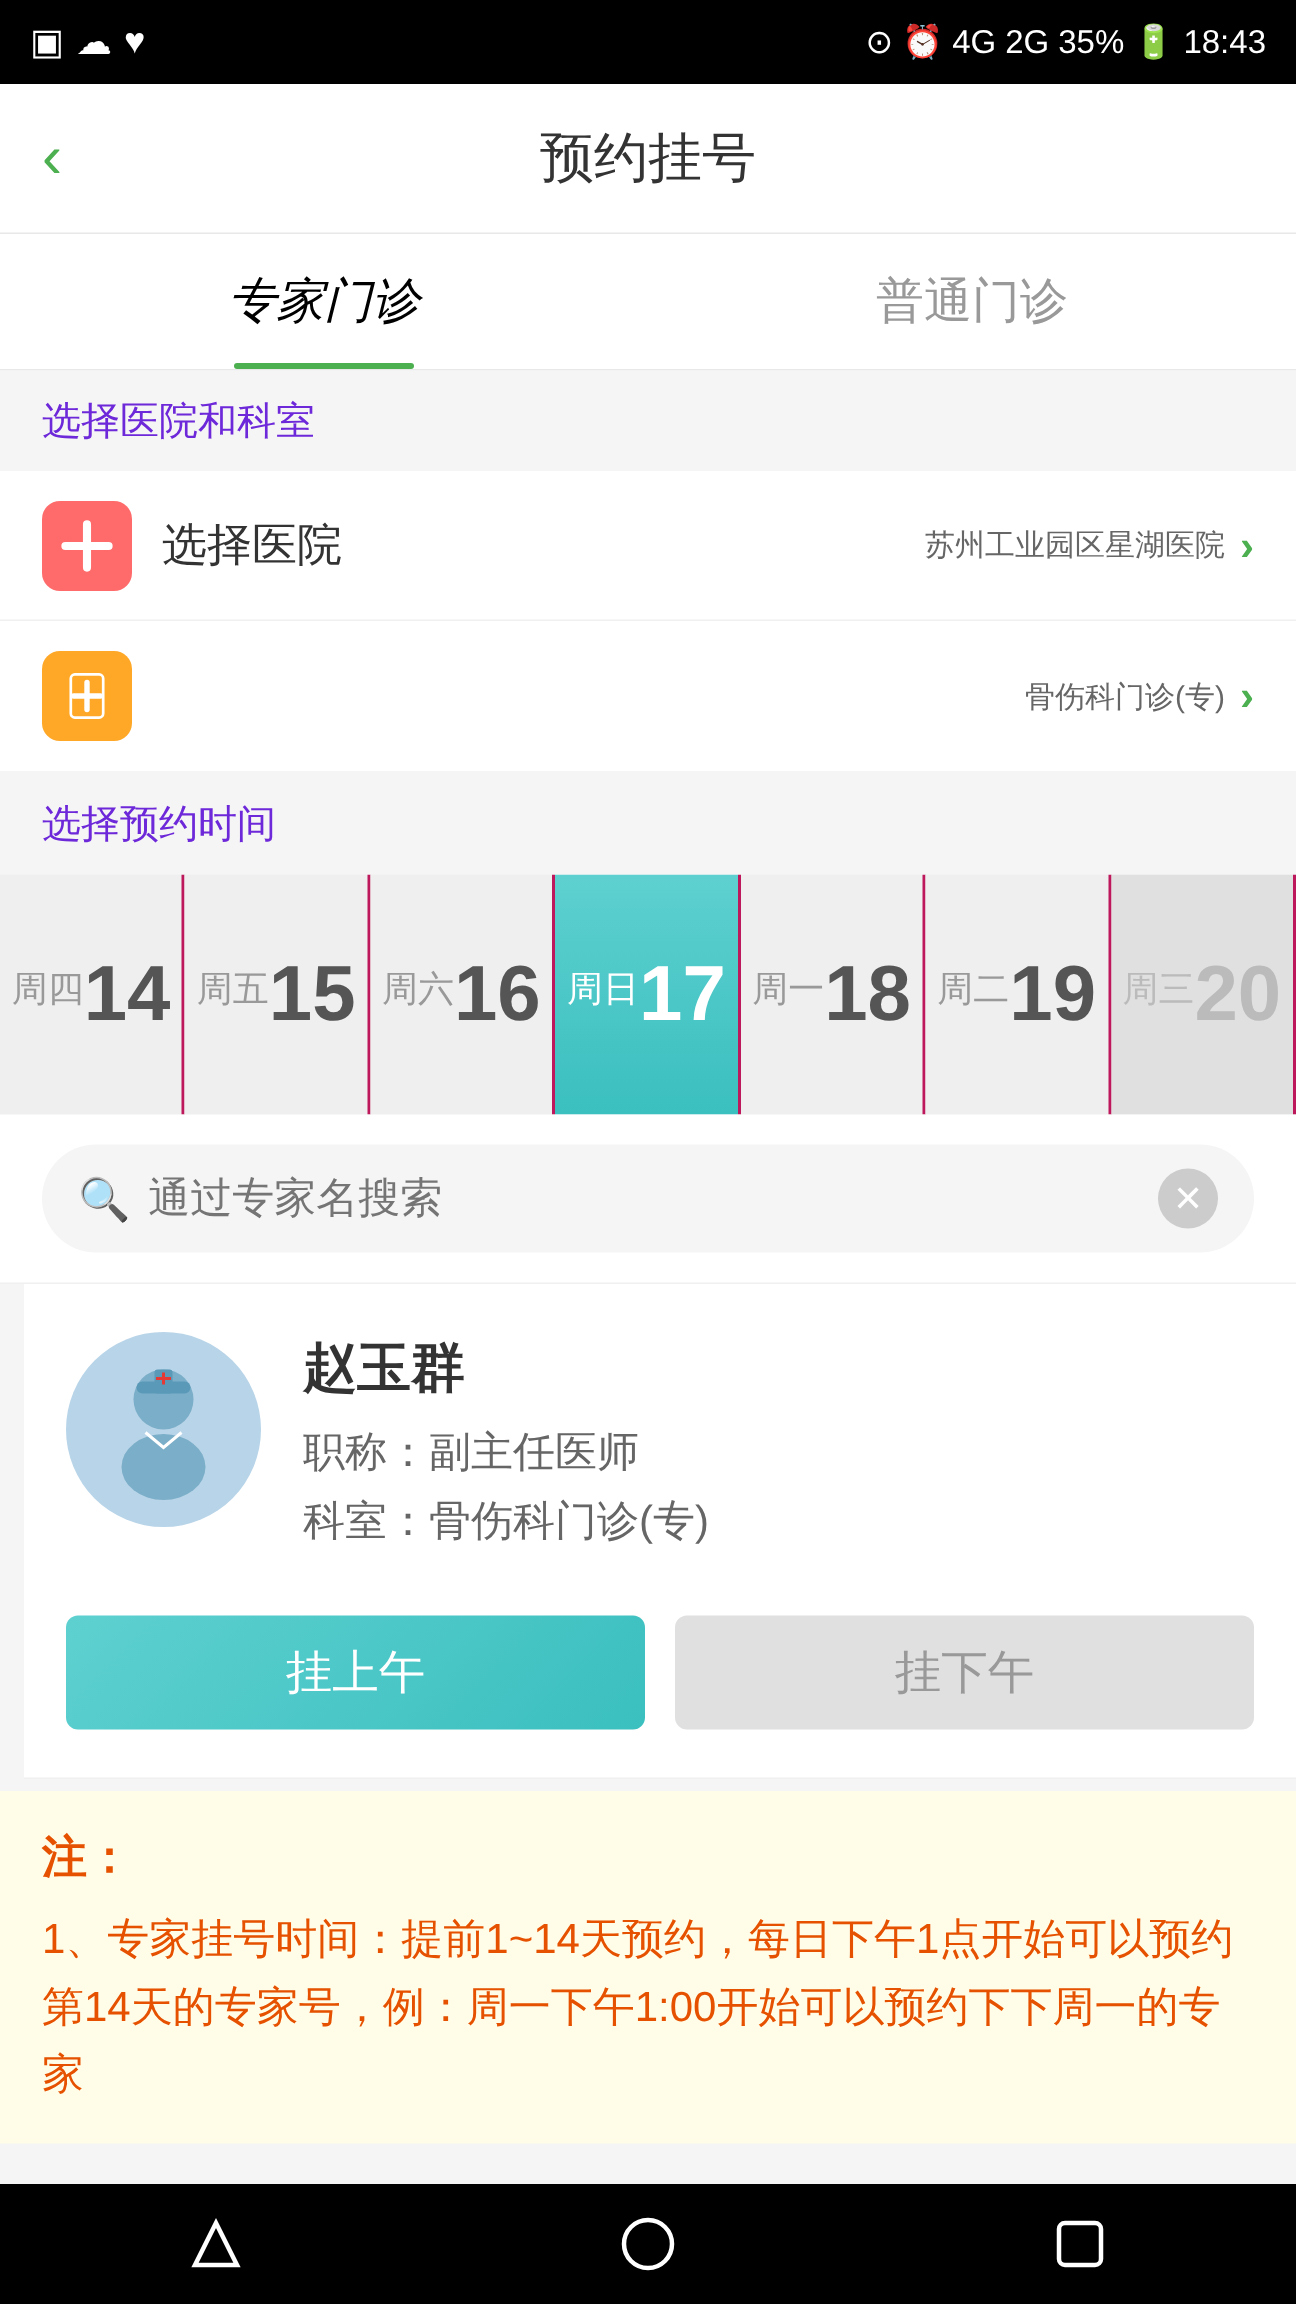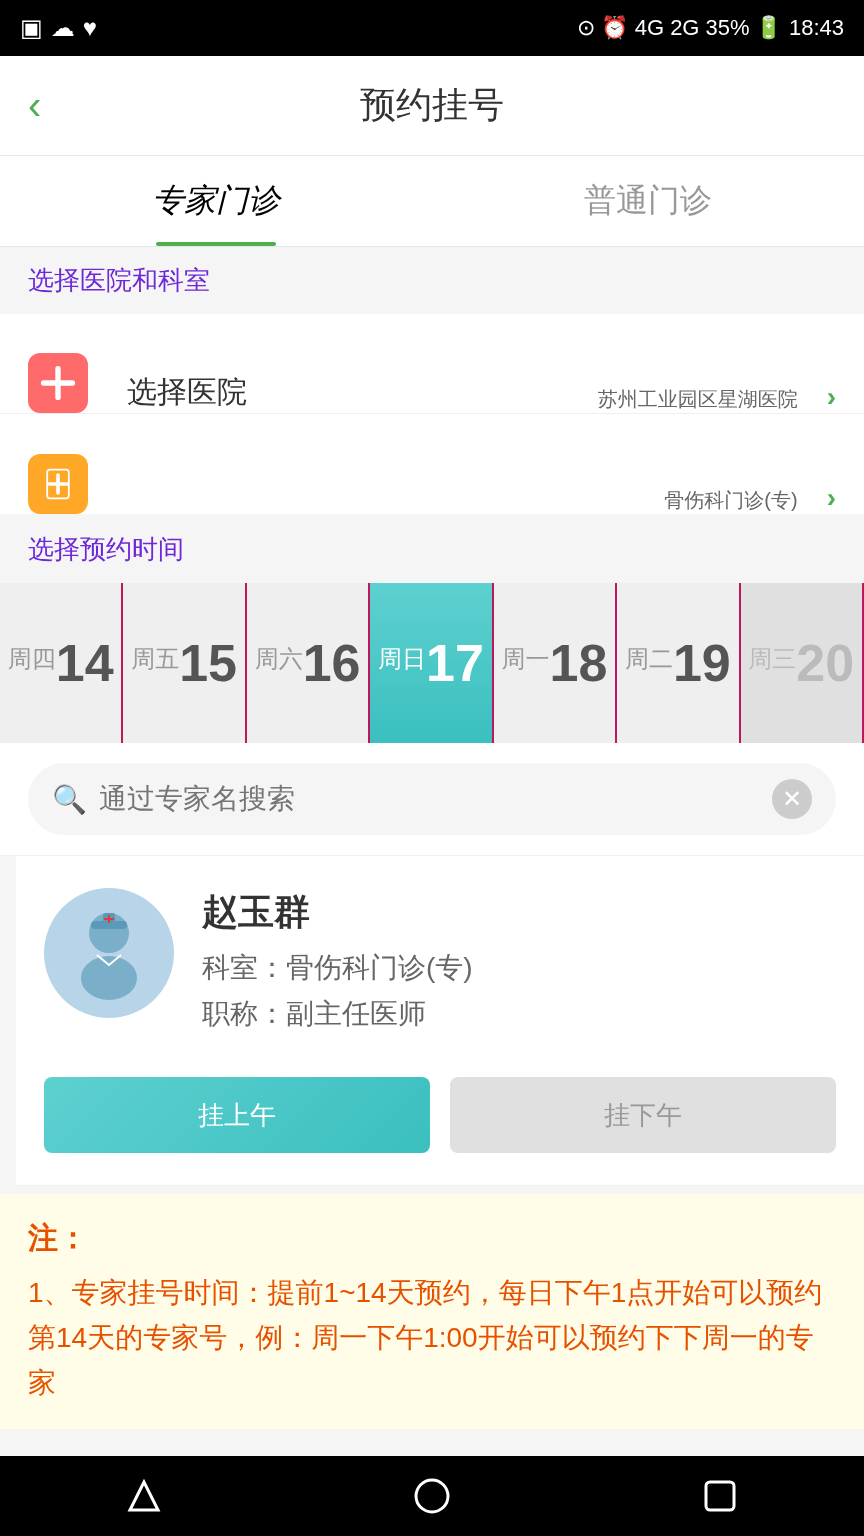--- a/index.html
+++ b/index.html
@@ -105,26 +105,25 @@
       color: #6d28d9;
     }
 
     
     .select-section {
       background: #fff;
       margin-bottom: 2px;
     }
     .select-row {
       display: flex;
-      align-items: flex-end;
+      align-items: center;
       padding: 0 28px;
       height: 100px;
       border-bottom: 1px solid #f0f0f0;
       cursor: pointer;
-      gap: 19px;
     }
     .select-row:last-child {
       border-bottom: none;
     }
     .select-icon {
       width: 60px;
       height: 60px;
       margin-right: 20px;
       display: flex;
       align-items: center;
@@ -295,21 +294,21 @@
       gap: 20px;
       margin-top: 8px;
     }
     .action-btn {
       flex: 1;
       height: 76px;
       border-radius: 8px;
       display: flex;
       align-items: center;
       justify-content: center;
-      font-size: 26px;
+      font-size: 31px;
       cursor: pointer;
       border: none;
     }
     .action-btn.morning {
       background: linear-gradient(135deg, #5ed0d0, #3bbfbf);
       color: white;
     }
     .action-btn.afternoon {
       background: #e0e0e0;
       color: #999;
@@ -484,24 +483,24 @@
 
         <ellipse cx="50" cy="75" rx="28" ry="22" fill="#7baec8"></ellipse>
 
         <path d="M38 52 L50 62 L62 52" stroke="white" stroke-width="2" fill="none"></path>
       </svg>
     </div>
 
     <div class="doctor-details">
       <div class="doctor-name">赵玉群</div>
       <div class="doctor-meta">
-        <span>科室：</span><span>骨伤科门诊(专)</span>
+        <span>职称：</span><span>副主任医师</span>
       </div>
       <div class="doctor-meta">
-        <span>职称：</span><span>副主任医师</span>
+        <span>科室：</span><span>骨伤科门诊(专)</span>
       </div>
     </div>
   </div>
 
   <div class="doctor-actions">
     <button class="action-btn morning">挂上午</button>
     <button class="action-btn afternoon">挂下午</button>
   </div>
 </div>
 

